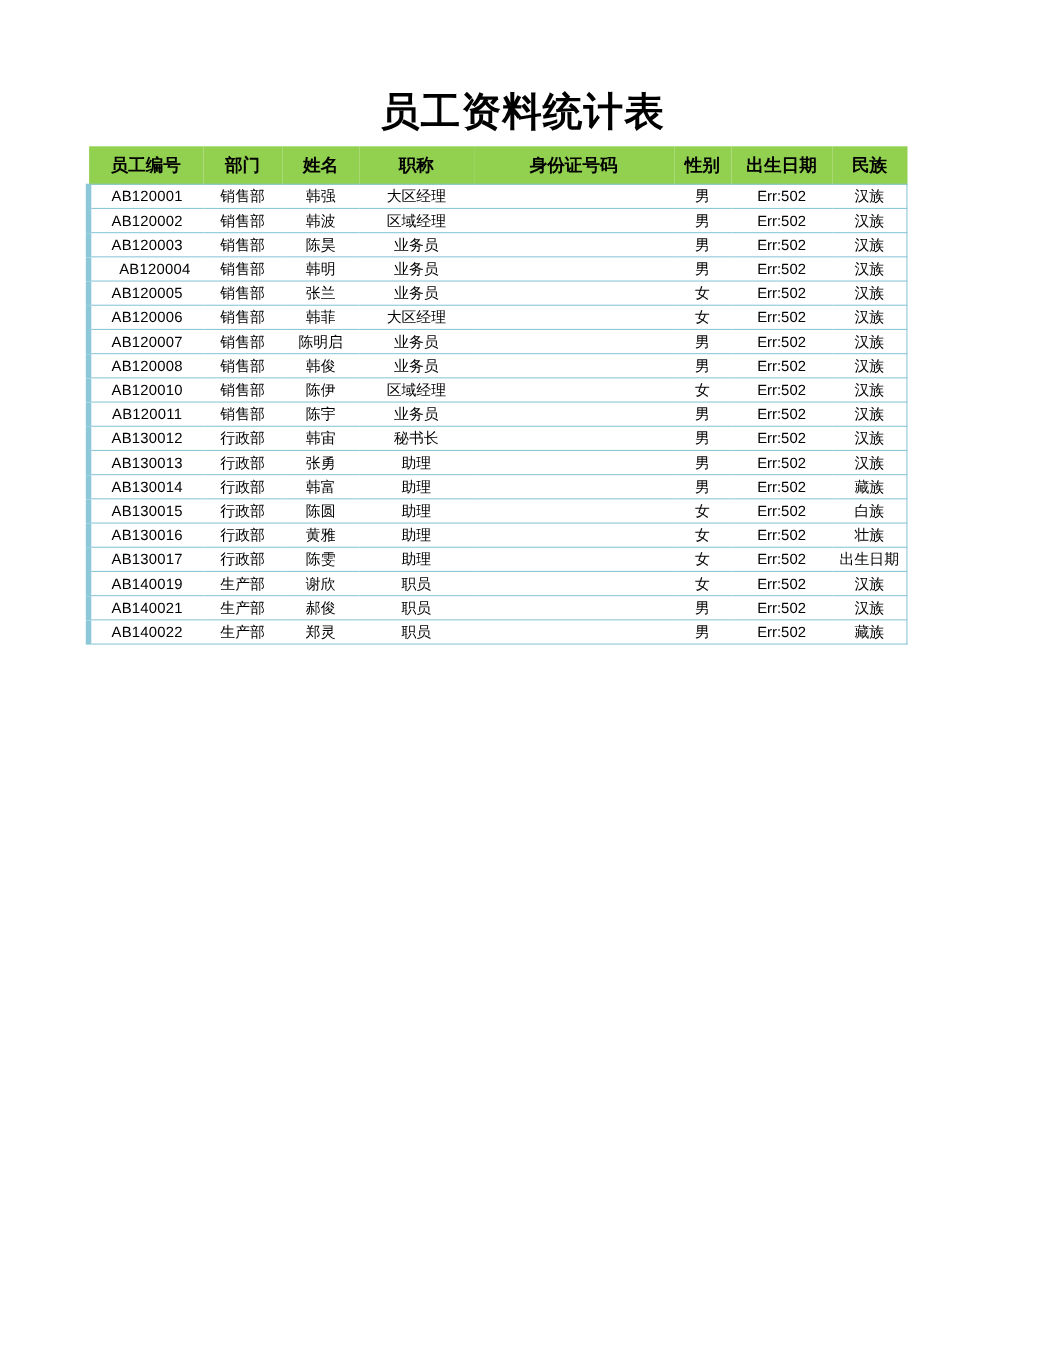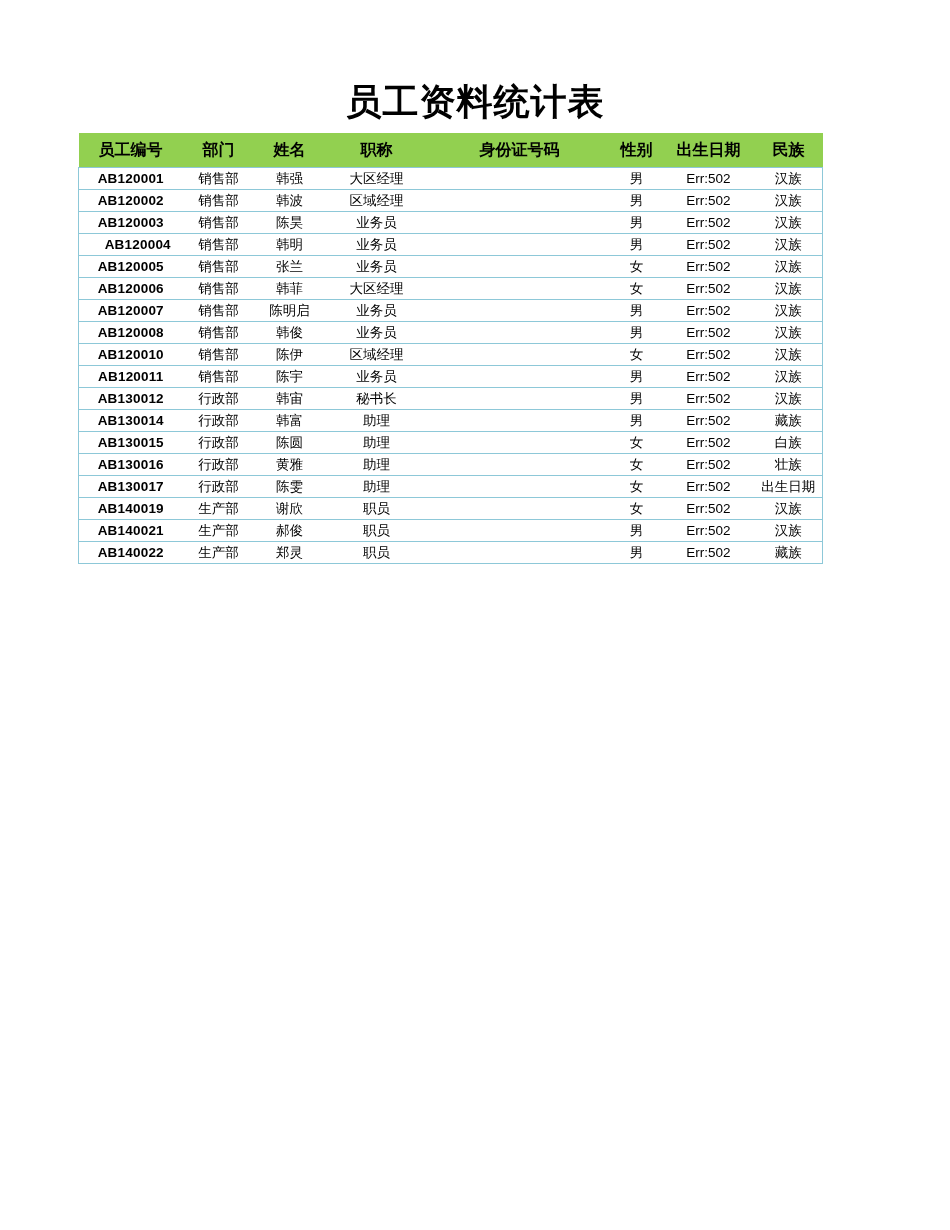--- a/index.html
+++ b/index.html
@@ -83,22 +83,21 @@
     border-bottom: 1px solid #8DC8D8;
     border-left: none;
     border-right: none;
     color: #000000;
     font-size: 13.5px;
     white-space: nowrap;
     overflow: hidden;
   }
 
   table.grid tbody tr td.col-id {
-    border-left: 1px solid #a16207;
-    font-weight: bold;
+    border-left: 5px solid #a16207;
   }
   table.grid tbody tr td.col-ethnic {
     border-right: 1px solid #8DC8D8;
   }
 
   td.col-id   { text-align: left;  padding-left: 8px; letter-spacing: 0.2px; }
   td.col-dept { text-align: center; }
   td.col-name { text-align: center; }
   td.col-title{ text-align: center; }
   td.col-idno { text-align: left; }
@@ -242,20 +241,30 @@
             <td class="col-id" style="border-top-color: rgb(141, 200, 216); border-bottom-color: rgb(141, 200, 216); border-left-color: rgb(141, 200, 216);">AB130012</td>
             <td class="col-dept" style="border-top-color: rgb(141, 200, 216); border-bottom-color: rgb(141, 200, 216);">行政部</td>
             <td class="col-name" style="border-top-color: rgb(141, 200, 216); border-bottom-color: rgb(141, 200, 216);">韩宙</td>
             <td class="col-title" style="border-top-color: rgb(141, 200, 216); border-bottom-color: rgb(141, 200, 216);">秘书长</td>
             <td class="col-idno" style="border-top-color: rgb(141, 200, 216); border-bottom-color: rgb(141, 200, 216);"></td>
             <td class="col-sex" style="border-top-color: rgb(141, 200, 216); border-bottom-color: rgb(141, 200, 216);">男</td>
             <td class="col-birth" style="border-top-color: rgb(141, 200, 216); border-bottom-color: rgb(141, 200, 216);">Err:502</td>
             <td class="col-ethnic" style="border-top-color: rgb(141, 200, 216); border-bottom-color: rgb(141, 200, 216); border-right-color: rgb(141, 200, 216);">汉族</td>
           </tr>
           <tr>
+            <td class="col-id" style="border-top-color: rgb(141, 200, 216); border-bottom-color: rgb(141, 200, 216); border-left-color: rgb(141, 200, 216);">AB130013</td>
+            <td class="col-dept" style="border-top-color: rgb(141, 200, 216); border-bottom-color: rgb(141, 200, 216);">行政部</td>
+            <td class="col-name" style="border-top-color: rgb(141, 200, 216); border-bottom-color: rgb(141, 200, 216);">张勇</td>
+            <td class="col-title" style="border-top-color: rgb(141, 200, 216); border-bottom-color: rgb(141, 200, 216);">助理</td>
+            <td class="col-idno" style="border-top-color: rgb(141, 200, 216); border-bottom-color: rgb(141, 200, 216);"></td>
+            <td class="col-sex" style="border-top-color: rgb(141, 200, 216); border-bottom-color: rgb(141, 200, 216);">男</td>
+            <td class="col-birth" style="border-top-color: rgb(141, 200, 216); border-bottom-color: rgb(141, 200, 216);">Err:502</td>
+            <td class="col-ethnic" style="border-top-color: rgb(141, 200, 216); border-bottom-color: rgb(141, 200, 216); border-right-color: rgb(141, 200, 216);">汉族</td>
+          </tr>
+          <tr>
             <td class="col-id" style="border-top-color: rgb(141, 200, 216); border-bottom-color: rgb(141, 200, 216); border-left-color: rgb(141, 200, 216);">AB130014</td>
             <td class="col-dept" style="border-top-color: rgb(141, 200, 216); border-bottom-color: rgb(141, 200, 216);">行政部</td>
             <td class="col-name" style="border-top-color: rgb(141, 200, 216); border-bottom-color: rgb(141, 200, 216);">韩富</td>
             <td class="col-title" style="border-top-color: rgb(141, 200, 216); border-bottom-color: rgb(141, 200, 216);">助理</td>
             <td class="col-idno" style="border-top-color: rgb(141, 200, 216); border-bottom-color: rgb(141, 200, 216);"></td>
             <td class="col-sex" style="border-top-color: rgb(141, 200, 216); border-bottom-color: rgb(141, 200, 216);">男</td>
             <td class="col-birth" style="border-top-color: rgb(141, 200, 216); border-bottom-color: rgb(141, 200, 216);">Err:502</td>
             <td class="col-ethnic" style="border-top-color: rgb(141, 200, 216); border-bottom-color: rgb(141, 200, 216); border-right-color: rgb(141, 200, 216);">藏族</td>
           </tr>
           <tr>

